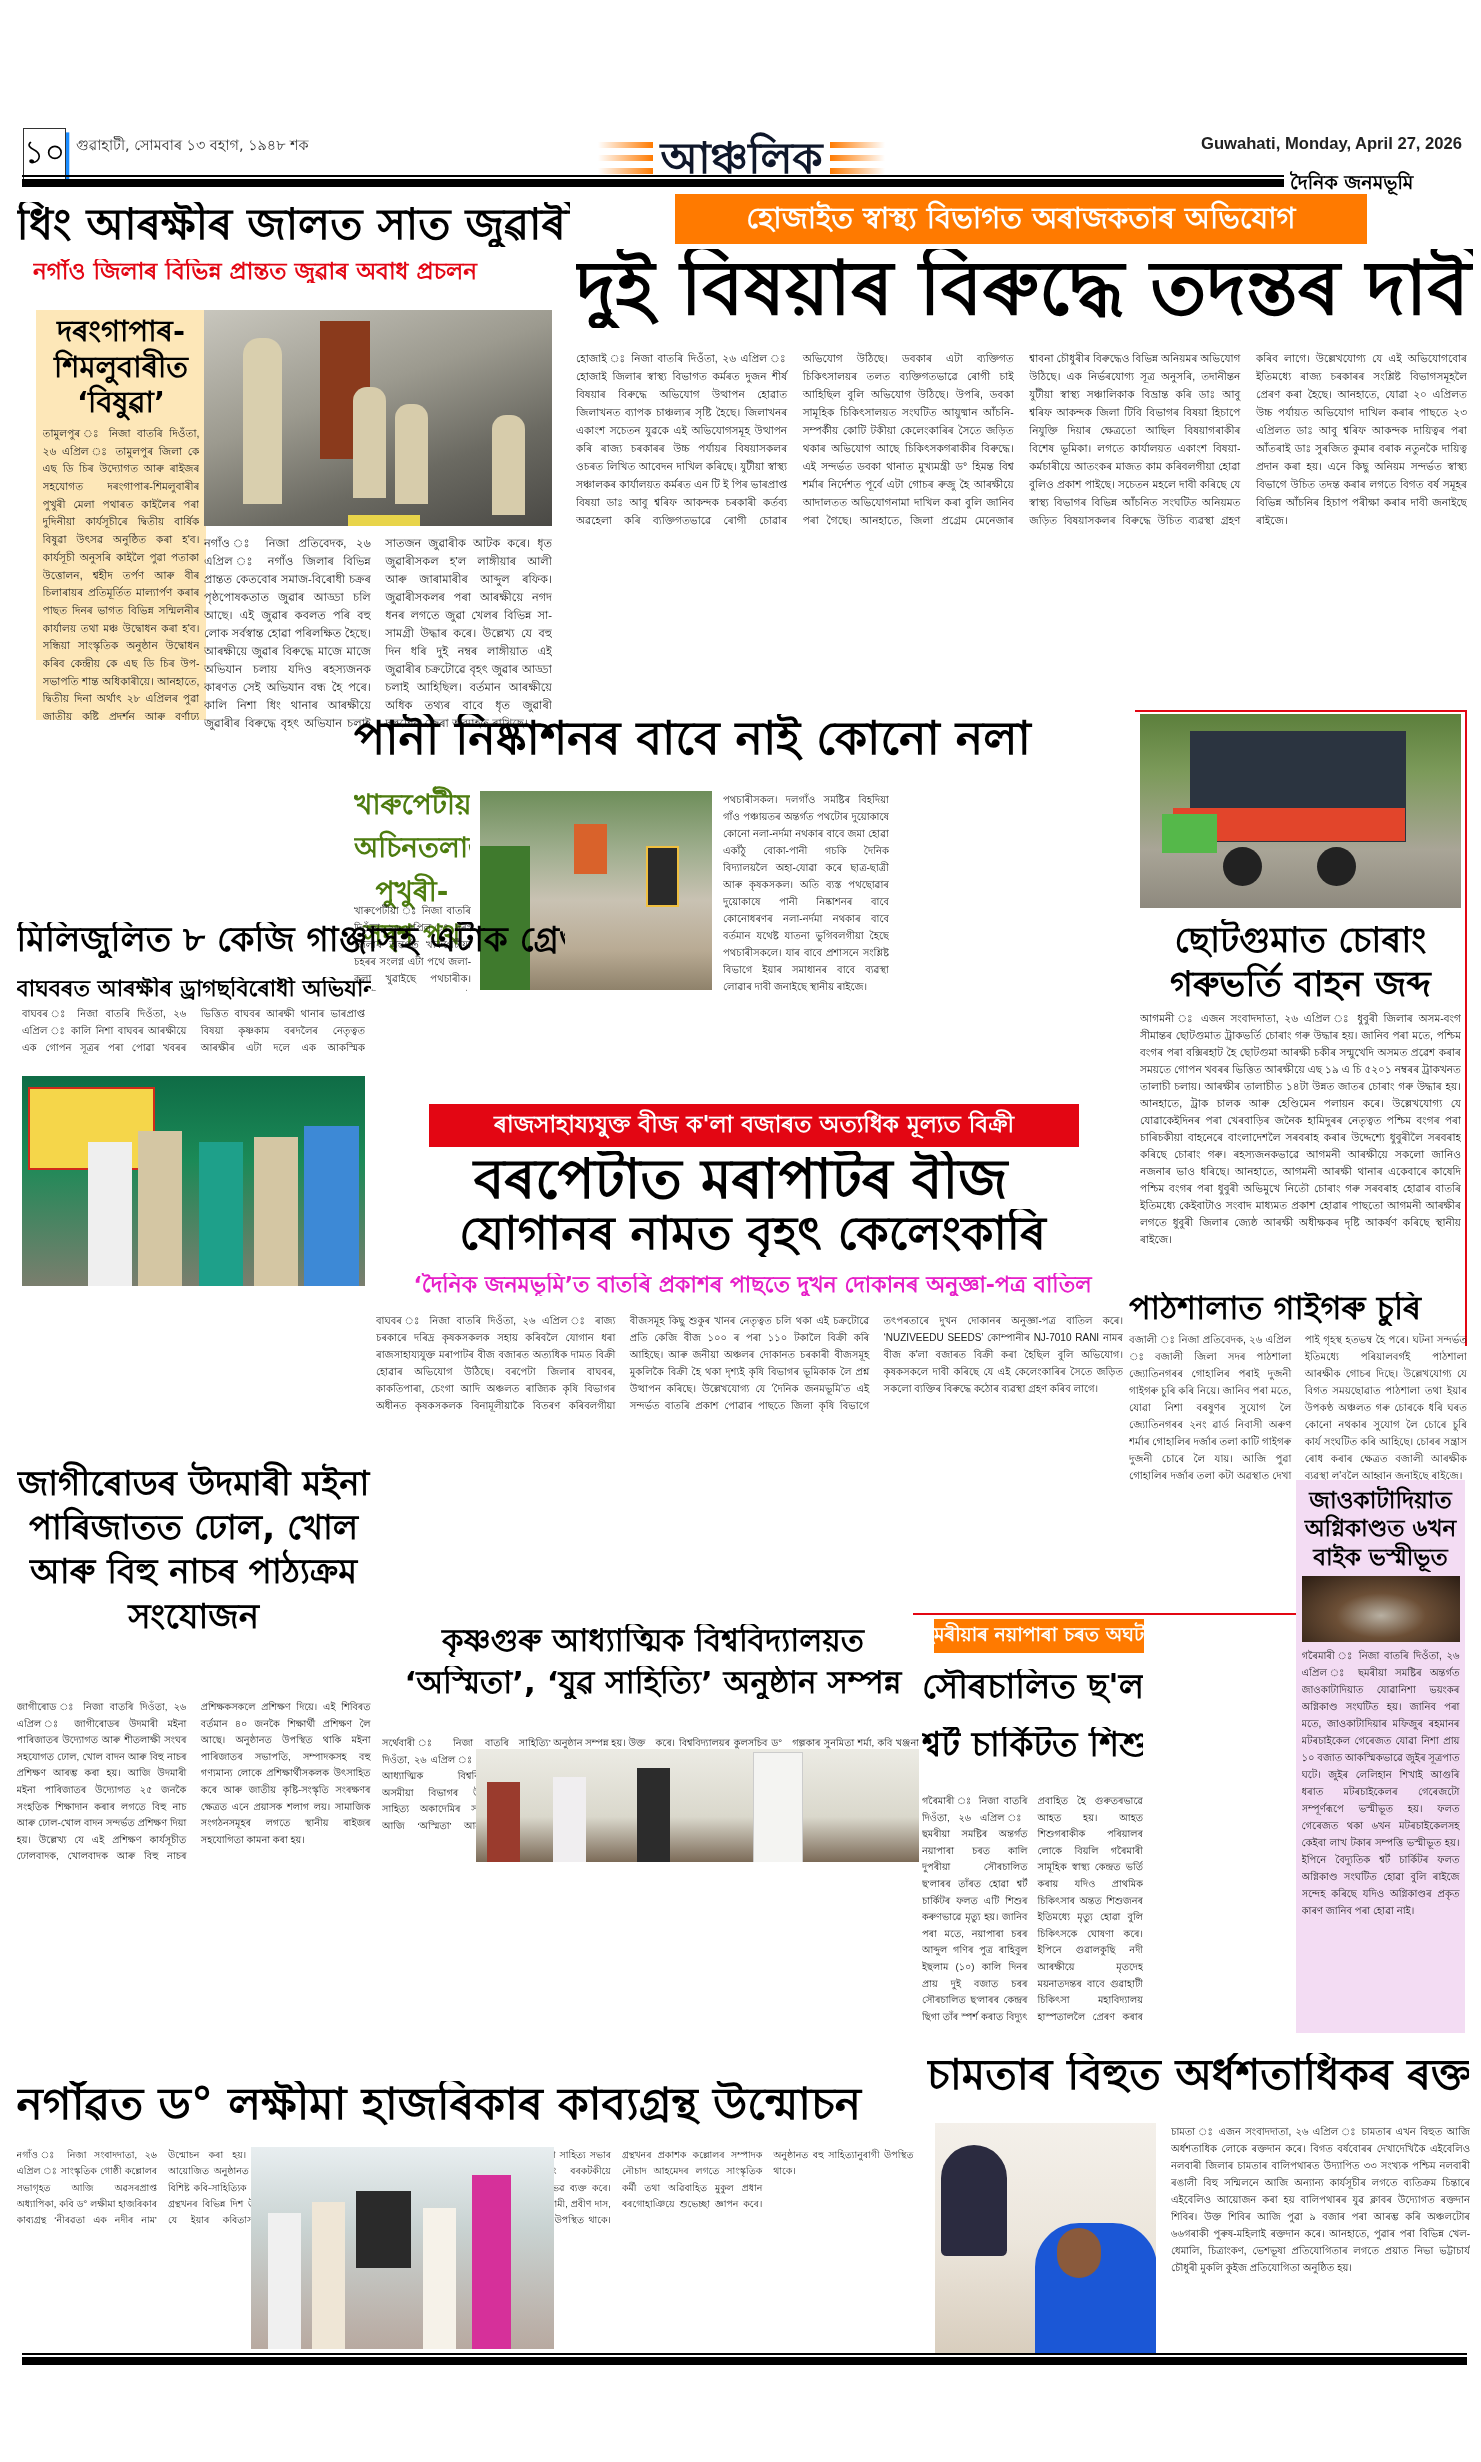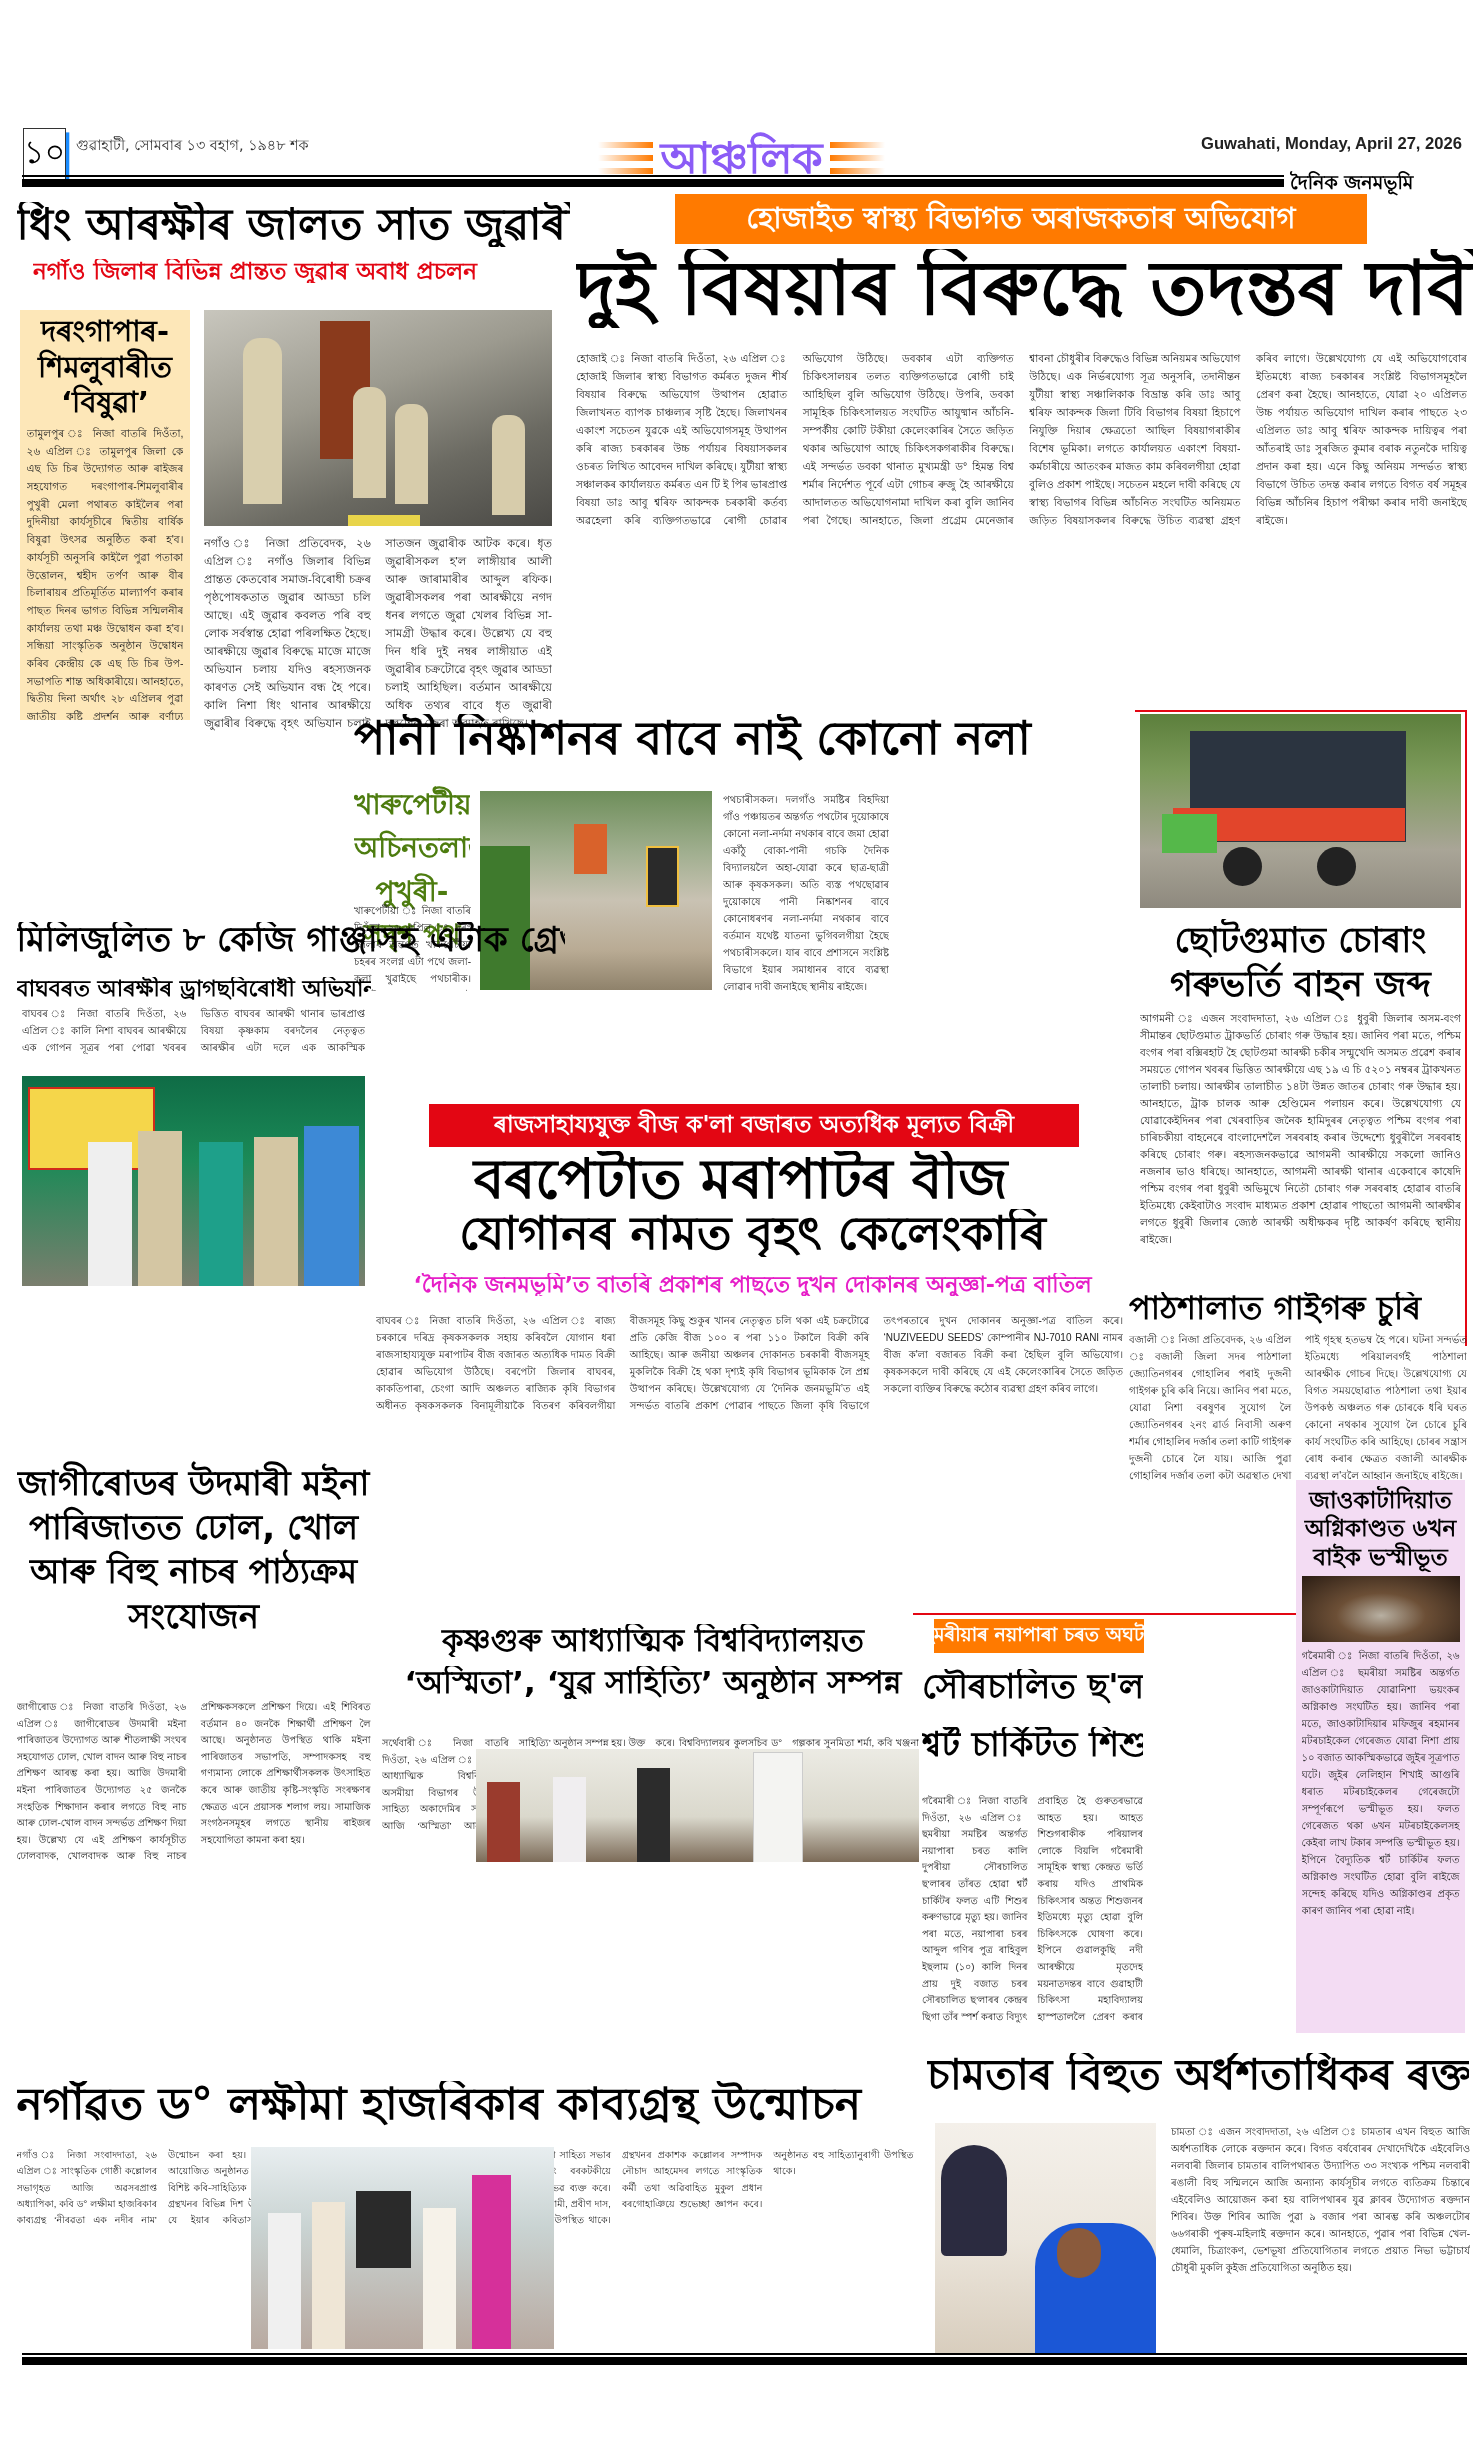--- a/index.html
+++ b/index.html
@@ -24,38 +24,38 @@
     <span style="font-size:32px;font-weight:normal;color:#000">১০</span>
   </div>
   <span class="abs" style="left:76px;top:12px;font-size:14.4px;font-weight:normal;color:#333;white-space:nowrap">গুৱাহাটী, সোমবাৰ ১৩ বহাগ, ১৯৪৮ শক</span>
 
   <div class="abs" style="left:559px;top:5.5px;width:365px;height:61px;display:flex;align-items:center;justify-content:center;gap:7.7px">
     <div style="width:55px;display:flex;flex-direction:column;gap:6.6px">
       <div style="height:6.6px;background:linear-gradient(90deg,#fff,#ff7a00)"></div>
       <div style="height:6.6px;background:linear-gradient(90deg,#fff,#ff7a00)"></div>
       <div style="height:6.6px;background:linear-gradient(90deg,#fff,#ff7a00)"></div>
     </div>
-    <span style="font-size:43px;font-weight:bold;color:#8b5cf6;line-height:1">আঞ্চলিক</span>
+    <span style="font-size:43px;font-weight:bold;color:#0f172a;line-height:1">আঞ্চলিক</span>
     <div style="width:55px;display:flex;flex-direction:column;gap:6.6px">
       <div style="height:6.6px;background:linear-gradient(90deg,#ff7a00,#fff)"></div>
       <div style="height:6.6px;background:linear-gradient(90deg,#ff7a00,#fff)"></div>
       <div style="height:6.6px;background:linear-gradient(90deg,#ff7a00,#fff)"></div>
     </div>
   </div>
 
   <span class="abs" style="right:20px;top:12px;font-family:'Liberation Sans',sans-serif;font-size:16.6px;font-weight:bold;color:#222;white-space:nowrap">Guwahati, Monday, April 27, 2026</span>
 </div>
 <div class="abs rule" style="left:22px;top:175px;width:1262px;height:1.7px"></div>
 <div class="abs rule" style="left:22px;top:179px;width:1262px;height:7.7px"></div>
 <span class="abs" style="left:1290px;top:168px;font-size:19px;font-weight:bold;color:#000;white-space:nowrap">দৈনিক জনমভূমি</span>
 
 <div class="abs hl" style="left:16.6px;top:202px;width:553px;font-size:43px">ধিং আৰক্ষীৰ জালত সাত জুৱাৰী</div>
 <div class="abs hl" style="left:33px;top:259px;width:531px;font-size:23px;color:#e30613">নগাঁও জিলাৰ বিভিন্ন প্ৰান্তত জুৱাৰ অবাধ প্ৰচলন</div>
 
-<div class="abs" style="left:20px;top:310px;width:170px;height:410px;background:#fde7b8;padding:4.4px 6.6px;overflow:hidden">
+<div class="abs" style="left:36px;top:310px;width:170px;height:410px;background:#fde7b8;padding:4.4px 6.6px;overflow:hidden">
   <div class="hl ctr" style="font-size:29px;white-space:normal;line-height:1.22">দৰংগাপাৰ-শিমলুবাৰীত ‘বিষুৱা’</div>
   <div class="body-text" style="margin-top:4.4px;font-size:10.5px;line-height:17.7px">তামুলপুৰ ঃ নিজা বাতৰি দিওঁতা, ২৬ এপ্ৰিল ঃ তামুলপুৰ জিলা কে এছ ডি চিৰ উদ্যোগত আৰু ৰাইজৰ সহযোগত দৰংগাপাৰ-শিমলুবাৰীৰ পুখুৰী মেলা পথাৰত কাইলৈৰ পৰা দুদিনীয়া কাৰ্যসূচীৰে দ্বিতীয় বাৰ্ষিক বিষুৱা উৎসৱ অনুষ্ঠিত কৰা হ'ব। কাৰ্যসূচী অনুসৰি কাইলৈ পুৱা পতাকা উত্তোলন, শ্বহীদ তৰ্পণ আৰু বীৰ চিলাৰায়ৰ প্ৰতিমূৰ্তিত মাল্যাৰ্পণ কৰাৰ পাছত দিনৰ ভাগত বিভিন্ন সন্মিলনীৰ কাৰ্যালয় তথা মঞ্চ উদ্বোধন কৰা হ'ব। সন্ধিয়া সাংস্কৃতিক অনুষ্ঠান উদ্বোধন কৰিব কেন্দ্ৰীয় কে এছ ডি চিৰ উপ-সভাপতি শান্ত অধিকাৰীয়ে। আনহাতে, দ্বিতীয় দিনা অৰ্থাৎ ২৮ এপ্ৰিলৰ পুৱা জাতীয় কৃষ্টি প্ৰদৰ্শন আৰু বৰ্ণাঢ্য সাংস্কৃতিক শোভাযাত্ৰা অনুষ্ঠিত হ'ব। উৎসৱত অতিথি হিচাপে উপস্থিত থাকিব বিশিষ্ট ব্যক্তিসকল।</div>
 </div>
 
 <div class="abs photo" style="left:204px;top:310px;width:348px;height:216px;background:linear-gradient(160deg,#c8c6bd 0%,#9c9a8f 40%,#6b6a62 70%,#4a4945 100%)" title="police-with-arrested-gamblers-photo">
   <div style="position:absolute;left:116px;top:11px;width:50px;height:138px;background:#8a3a1c"></div>
   <div style="position:absolute;left:39px;top:28px;width:39px;height:166px;background:#d9cfae;border-radius:16.6px 16.6px 0 0"></div>
   <div style="position:absolute;left:149px;top:77px;width:33px;height:111px;background:#d7ccab;border-radius:14px 14px 0 0"></div>
   <div style="position:absolute;left:191px;top:94px;width:33px;height:100px;background:#d7ccab;border-radius:14px 14px 0 0"></div>
   <div style="position:absolute;left:288px;top:105px;width:33px;height:100px;background:#d7ccab;border-radius:14px 14px 0 0"></div>

